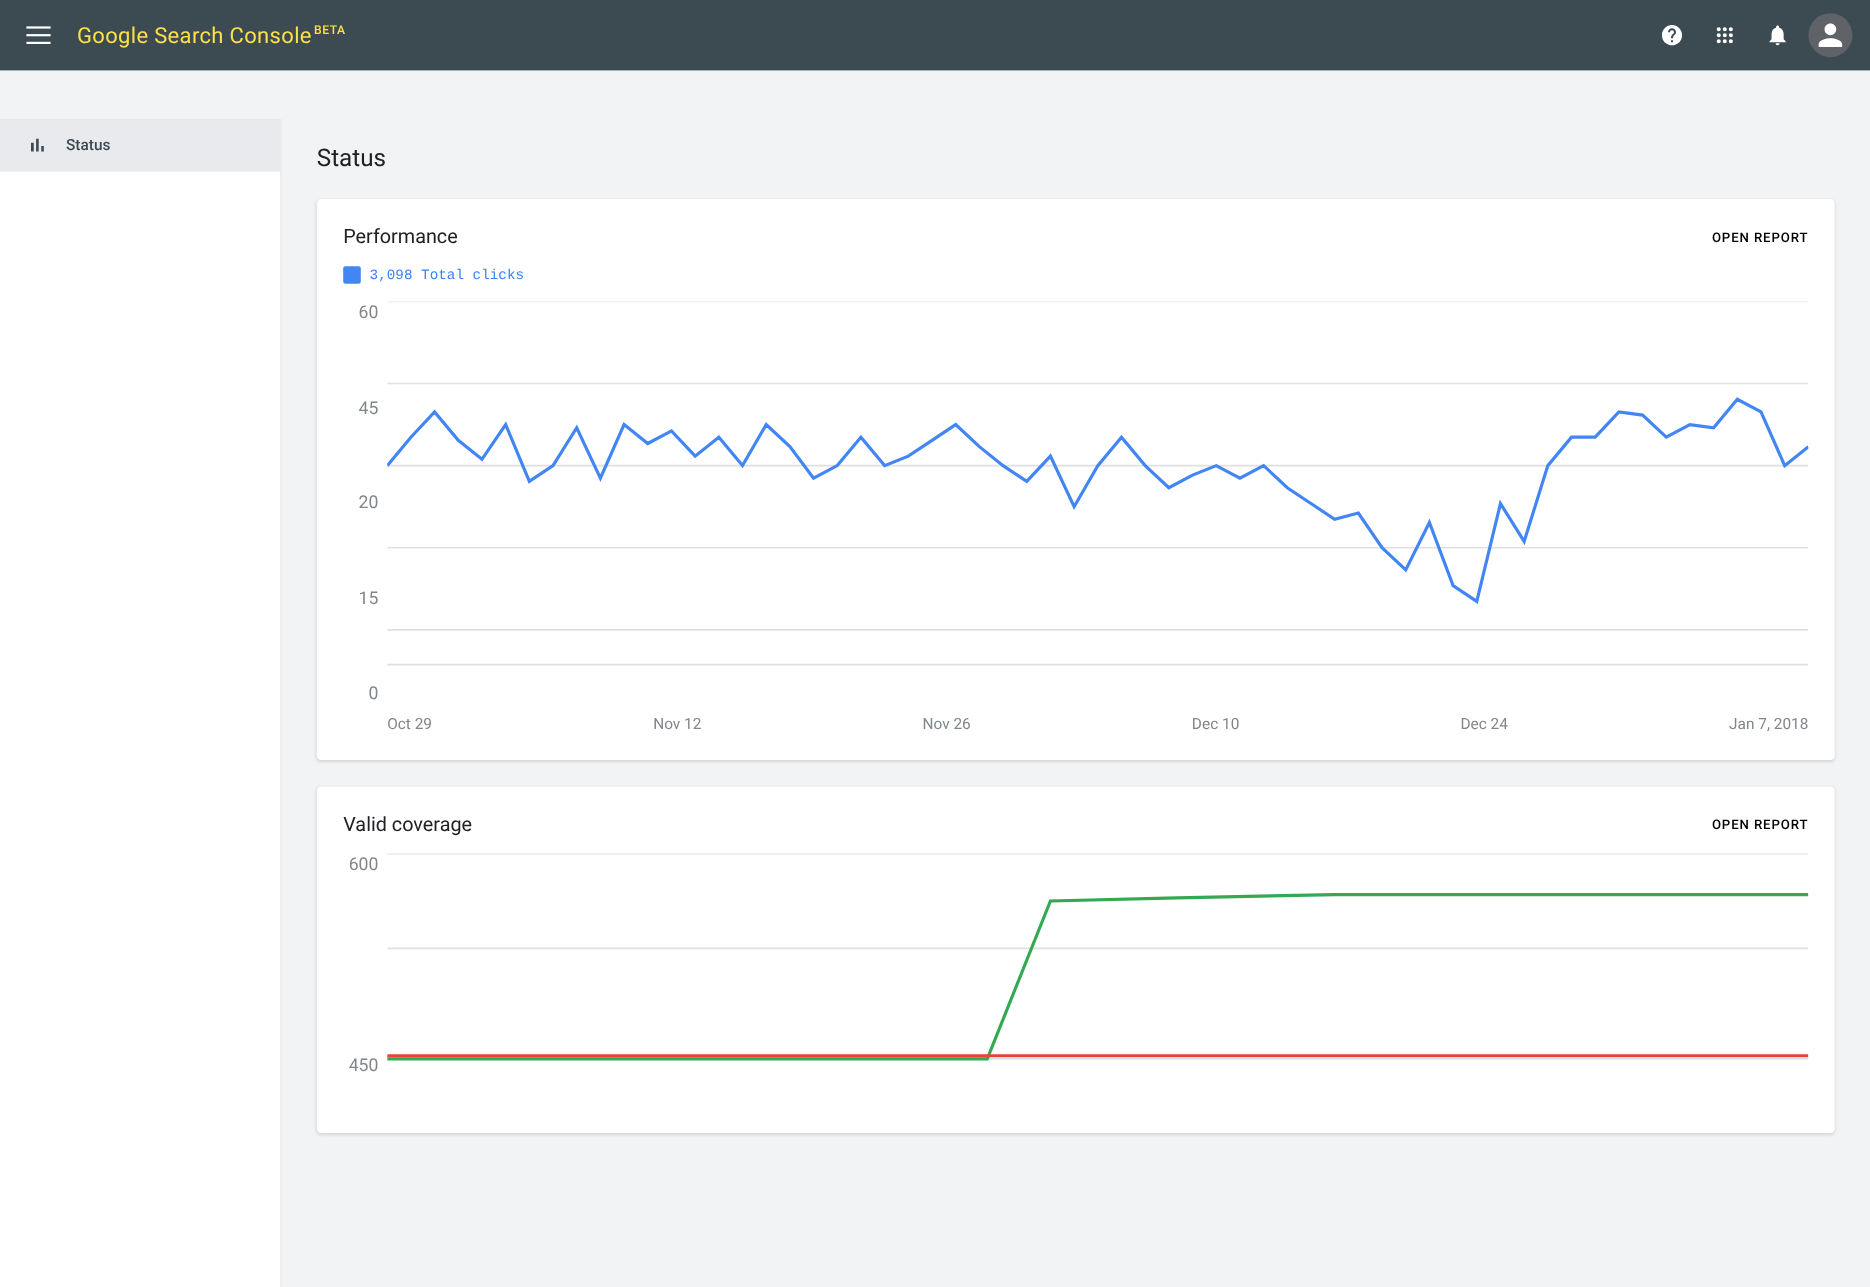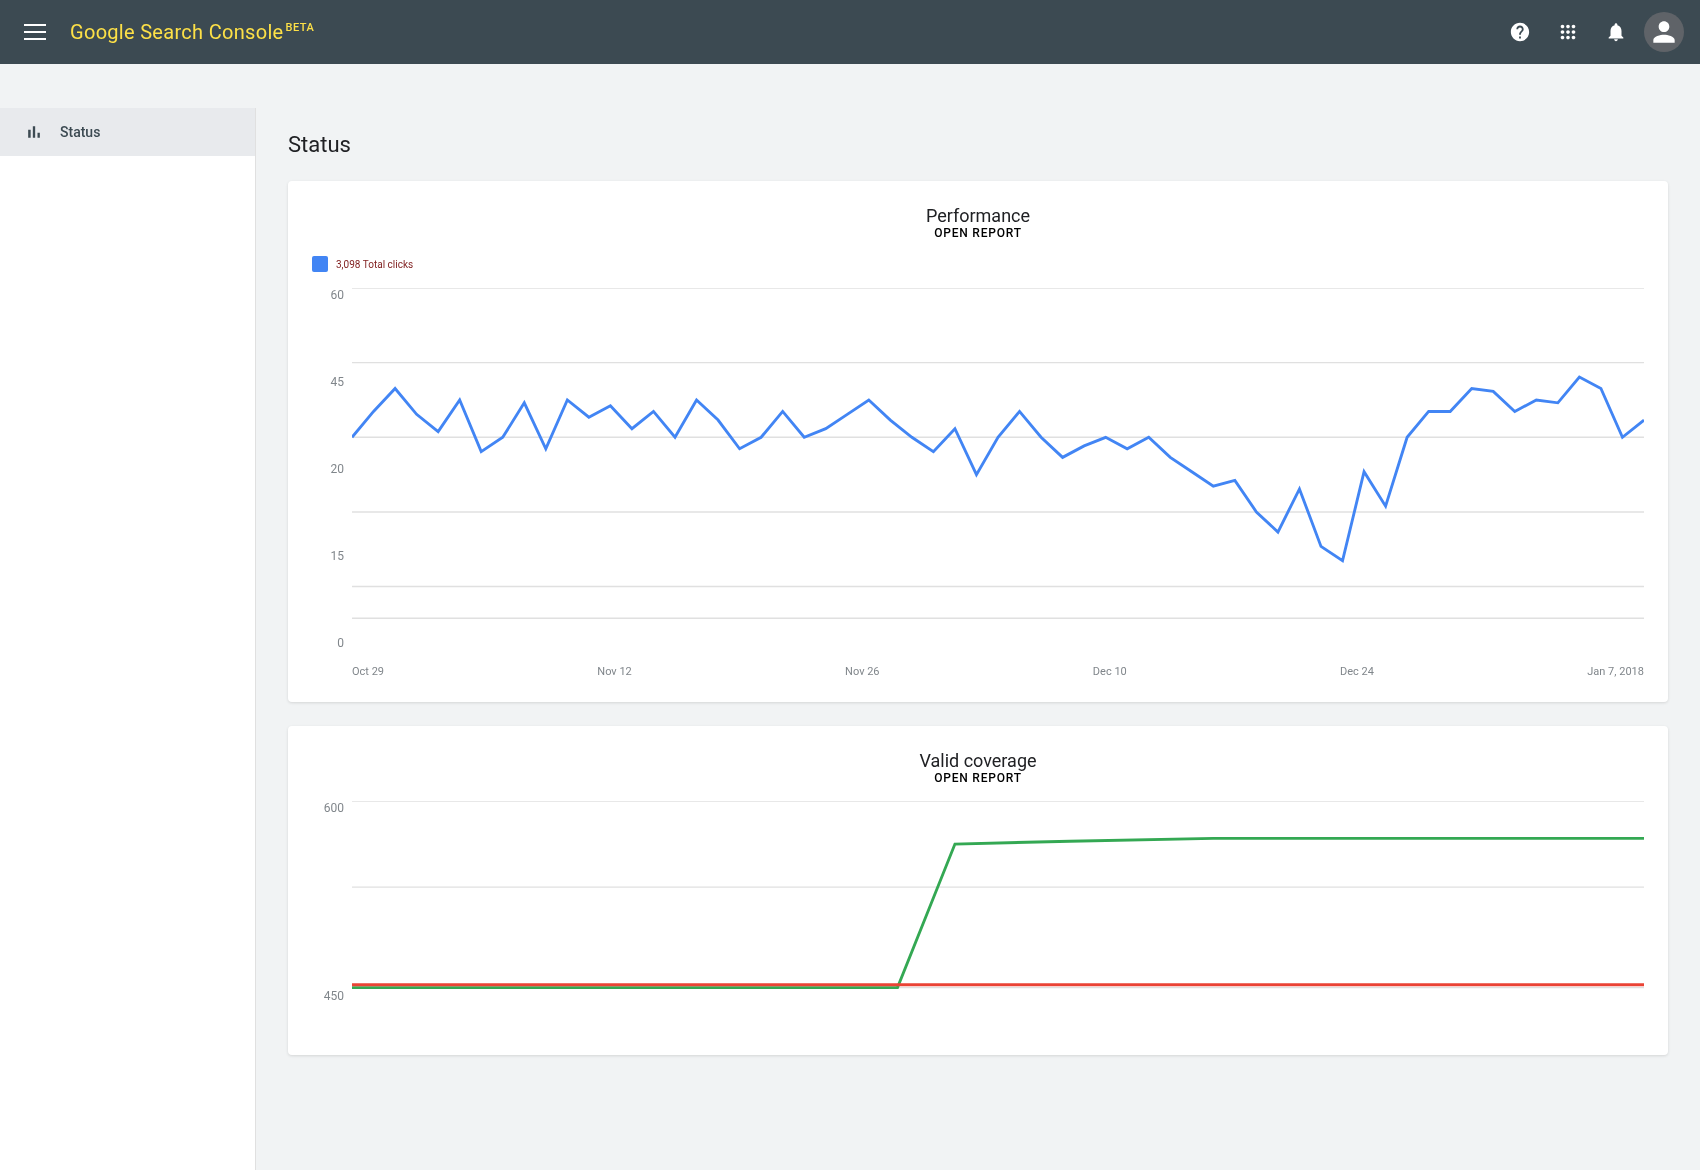--- a/index.html
+++ b/index.html
@@ -115,21 +115,20 @@
       border-radius: 4px;
       box-shadow: 0 1px 3px rgba(0,0,0,0.12);
       padding: 24px;
       margin-bottom: 24px;
     }
     .card-header {
       display: flex;
       justify-content: space-between;
       align-items: center;
       margin-bottom: 16px;
-      flex-direction: column;
     }
     .card-title {
       font-size: 18px;
       font-weight: 400;
       color: #202124;
     }
     .open-report {
       font-size: 12px;
       font-weight: 500;
       color: #000000;
@@ -144,22 +143,23 @@
       align-items: center;
       gap: 8px;
       margin-bottom: 16px;
     }
     .legend-box {
       width: 16px;
       height: 16px;
       border-radius: 2px;
     }
     .legend-label {
-      font-size: 10px;
-      color: #7f1d1d;
+      font-size: 13px;
+      color: #3b82f6;
+      font-family: Liberation Mono, monospace;
     }
     .legend-item {
       display: flex;
       align-items: center;
       gap: 8px;
       margin-right: 24px;
     }
 
     
     .chart-wrapper {
@@ -168,38 +168,38 @@
     }
     .y-axis {
       display: flex;
       flex-direction: column;
       justify-content: space-between;
       align-items: flex-end;
       padding-bottom: 28px;
       min-width: 32px;
     }
     .y-label {
-      font-size: 12px;
+      font-size: 16px;
       color: #80868b;
     }
     .chart-area {
       flex: 1;
       position: relative;
     }
     .chart-svg {
       width: 100%;
       display: block;
     }
     .x-axis-labels {
       display: flex;
       justify-content: space-between;
       padding: 4px 0 0 0;
     }
     .x-label {
-      font-size: 11px;
+      font-size: 14px;
       color: #80868b;
       text-align: center;
     }
   </style>
 </head>
 <body>
 
 <header class="header">
   <div class="header-left">
     <div class="hamburger">

